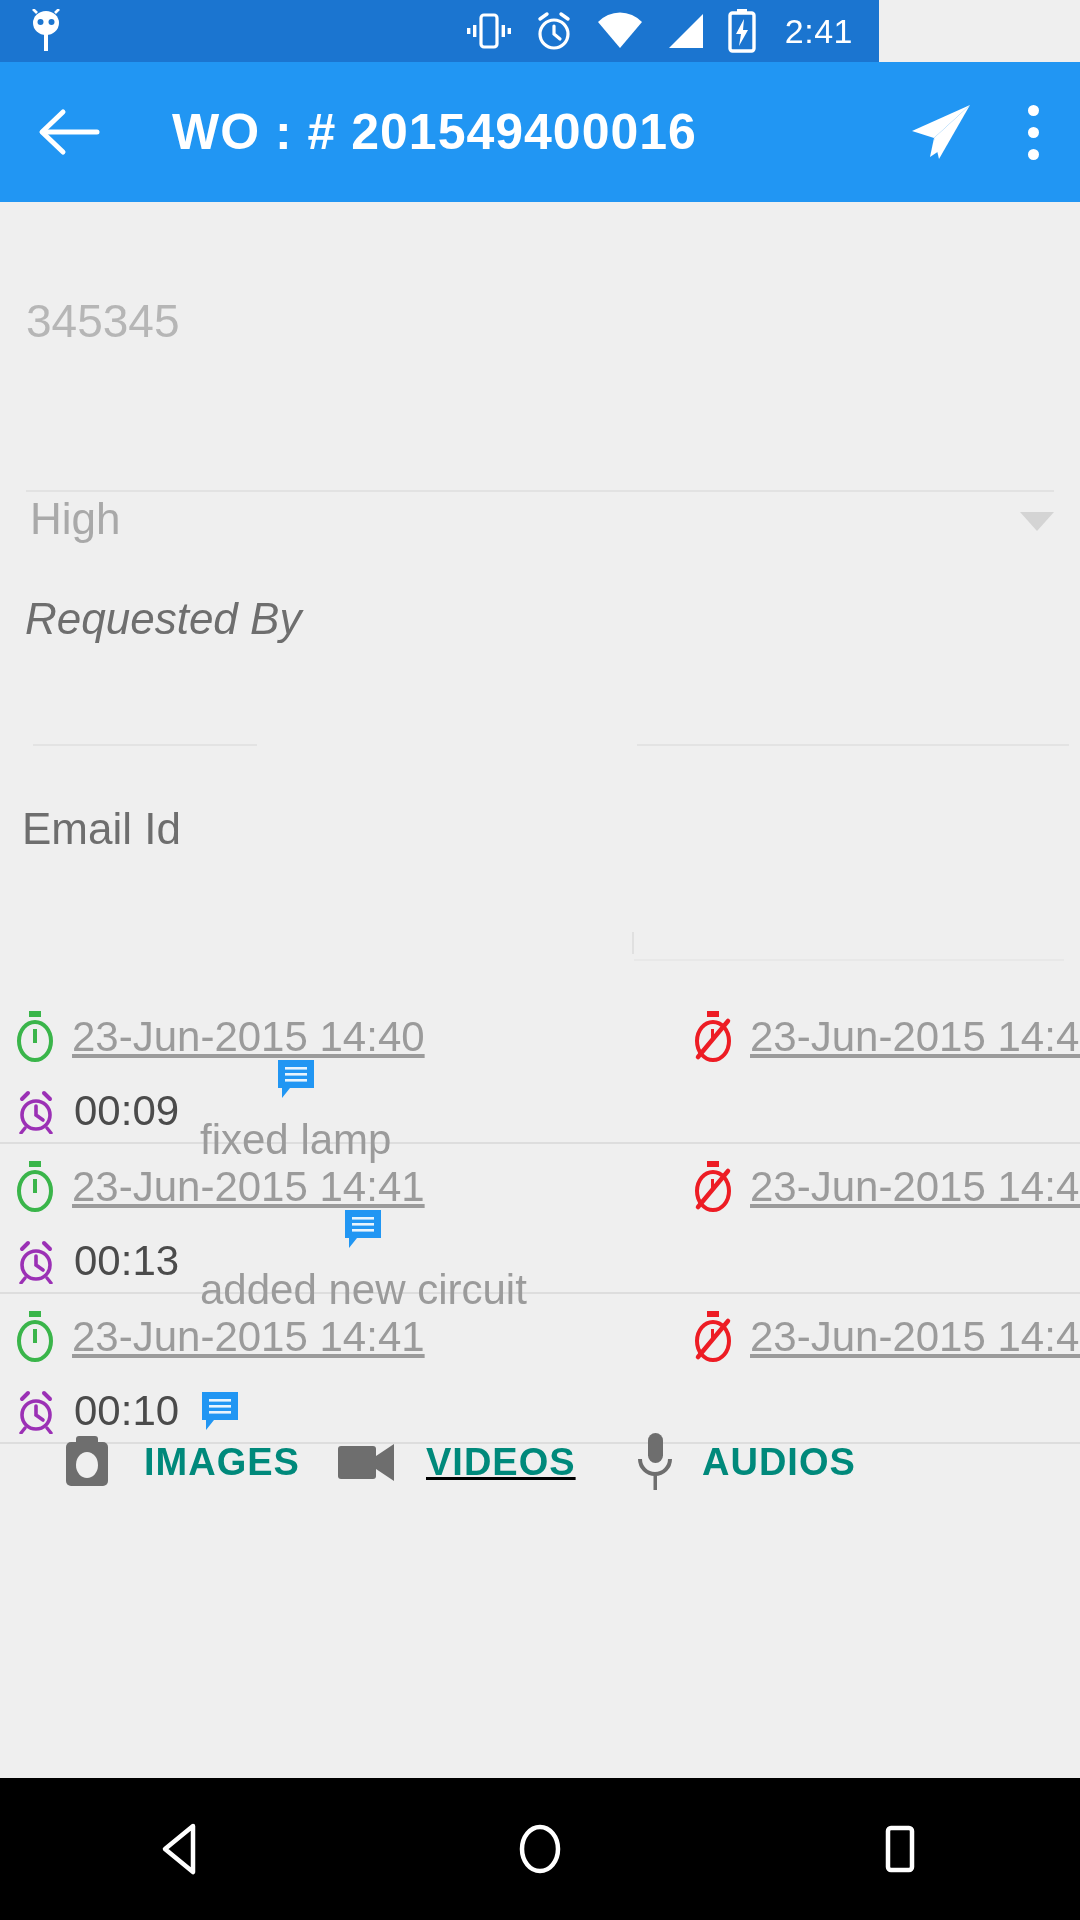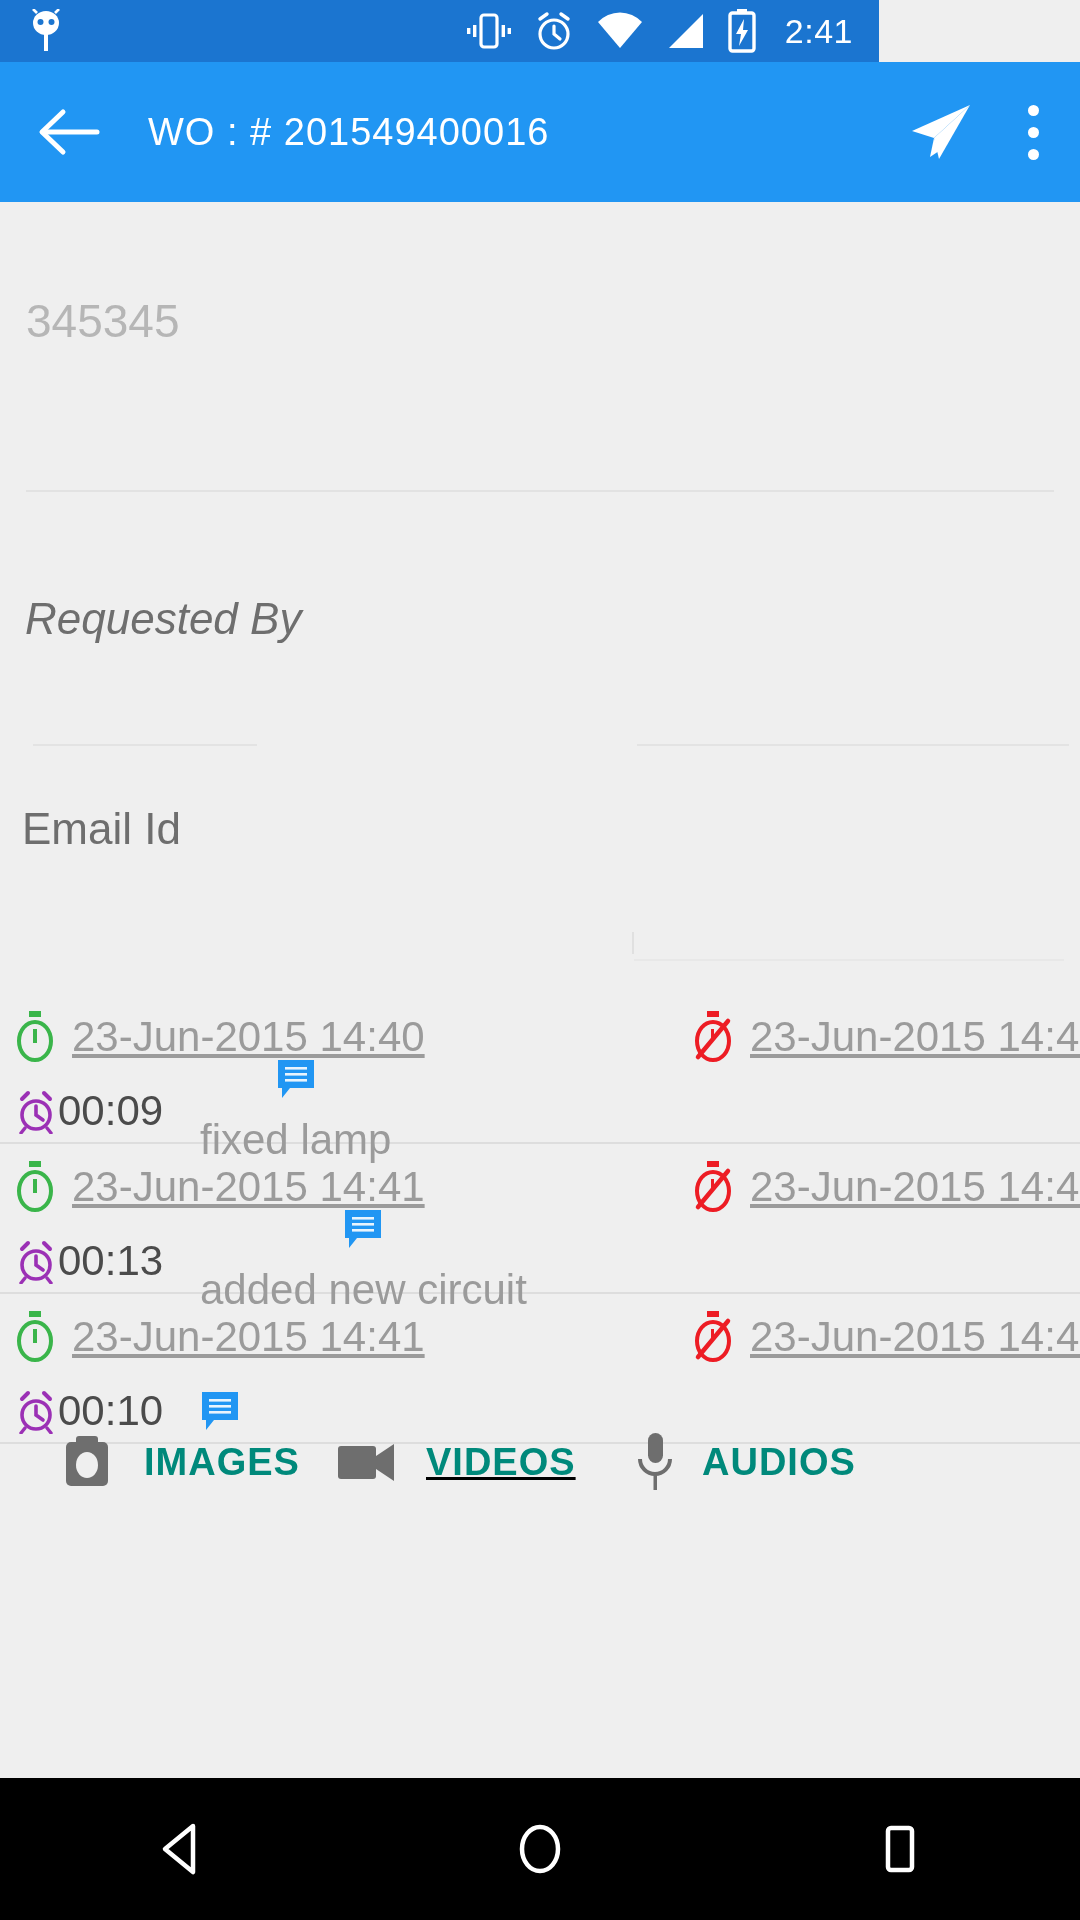--- a/index.html
+++ b/index.html
@@ -24,22 +24,22 @@
   }
   .sicon{ display:block; }
 
   
   .app-bar{
     position:absolute; top:62px; left:0; width:1080px; height:140px;
     background:#2196f3; display:flex; align-items:center; padding:0 34px;
   }
   .back-btn{ width:70px; height:70px; display:flex; align-items:center; justify-content:center; }
   .app-title{
-    color:#ffffff; font-size:38px; font-weight:normal; letter-spacing:1px;
-    margin-left:44px; white-space:nowrap;
+    color:#ffffff; font-size:50px; font-weight:bold; letter-spacing:1px;
+    margin-left:68px; white-space:nowrap;
   }
   .appbar-actions{ margin-left:auto; display:flex; align-items:center; gap:46px; }
   .send-btn{ width:66px; height:66px; display:flex; align-items:center; justify-content:center; }
   .overflow-btn{
     width:26px; height:80px; display:flex; flex-direction:column;
     align-items:center; justify-content:center; gap:11px;
   }
   .dot{ width:11px; height:11px; border-radius:50%; background:#ffffff; }
 
   
@@ -114,21 +114,21 @@
   .start-cell{
     position:absolute; left:12px; display:flex; align-items:center; gap:14px;
   }
   .stop-cell{
     position:absolute; left:690px; display:flex; align-items:center; gap:14px;
   }
   .ts{
     font-size:42px; color:#9b9b9b; white-space:nowrap;text-decoration:underline;
   }
   .dur-cell{
-    position:absolute; left:14px; display:flex; align-items:center; 
+    position:absolute; left:14px; display:flex; align-items:center; gap:16px;
   }
   .dur{
     font-size:42px; color:#4b4b4b; white-space:nowrap;
   }
   .note-cell{
     position:absolute; left:200px; display:flex; align-items:center; gap:16px;flex-direction:column;
   }
   .note{
     font-size:42px; color:#9b9b9b; white-space:nowrap;
   }
@@ -231,20 +231,24 @@
     </div>
   </div>
 
   <div class="content">
 
     <div class="field-desc">
       <div class="val">345345</div>
       <div class="rule"></div>
     </div>
 
+    <div class="field-priority">
+      <div class="val">High</div>
+      <div class="caret"></div>
+    </div>
 
     <div class="field-requested">
       <div class="lbl">Requested By</div>
       <div class="rule-left"></div>
       <div class="rule-right"></div>
     </div>
 
     <div class="field-email">
       <div class="lbl">Email Id</div>
       <div class="email-cursor"></div>

